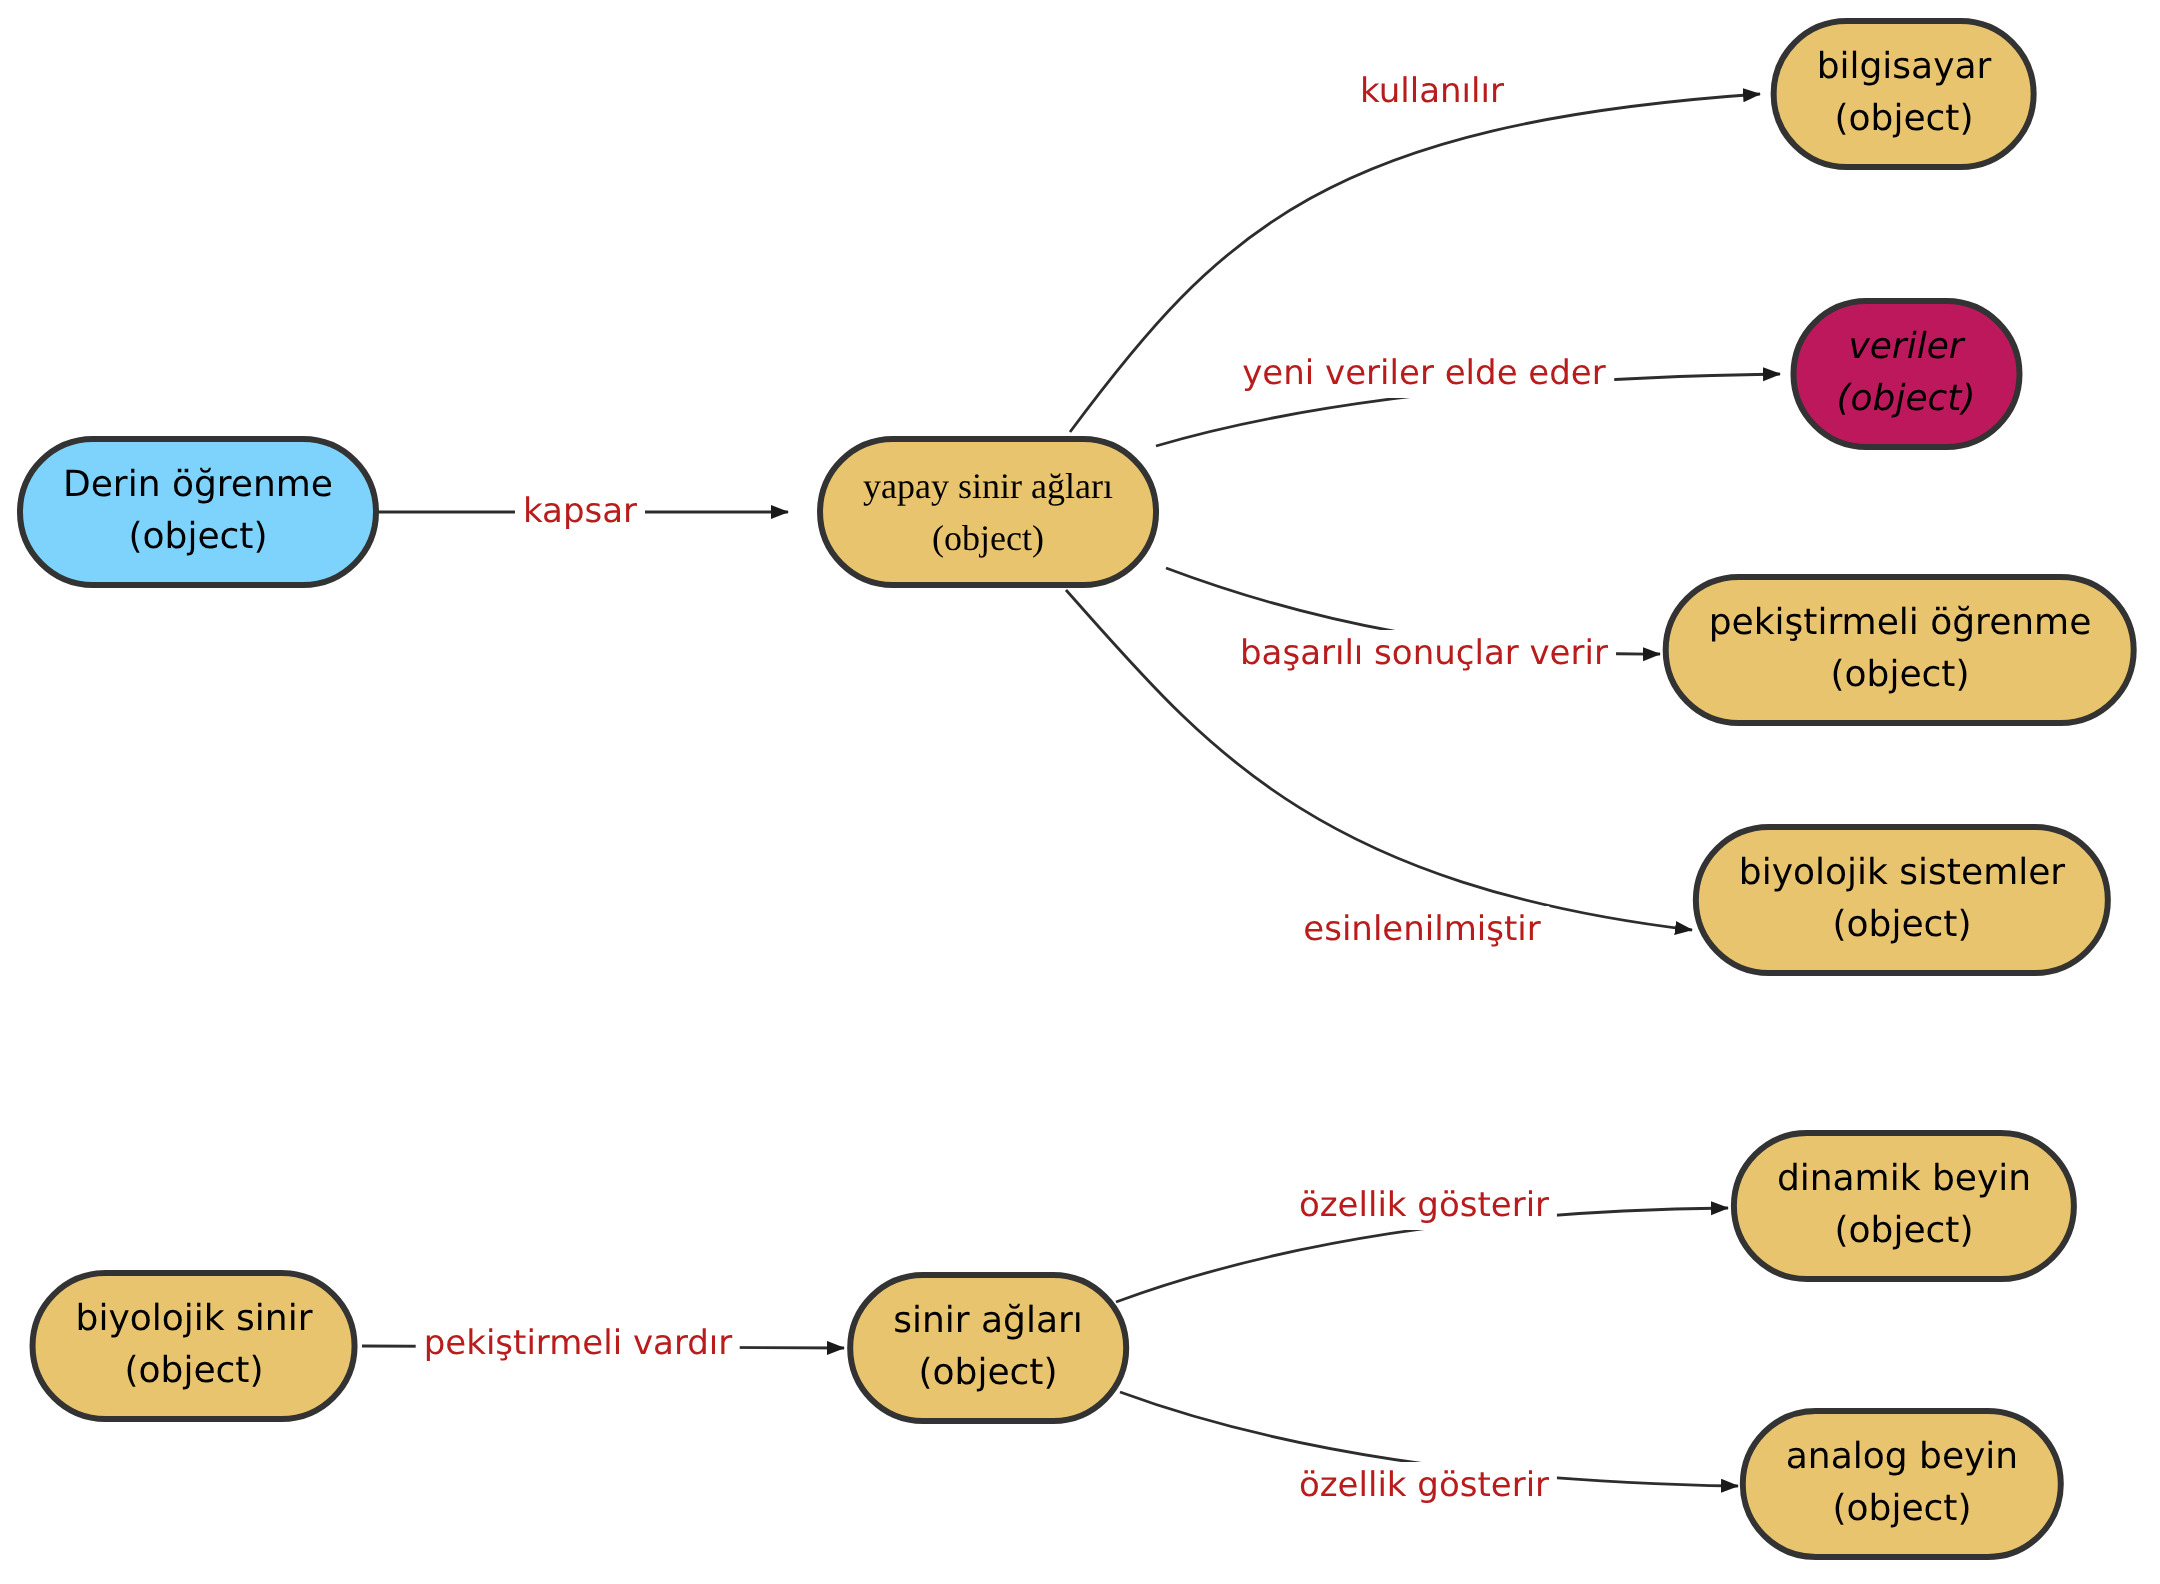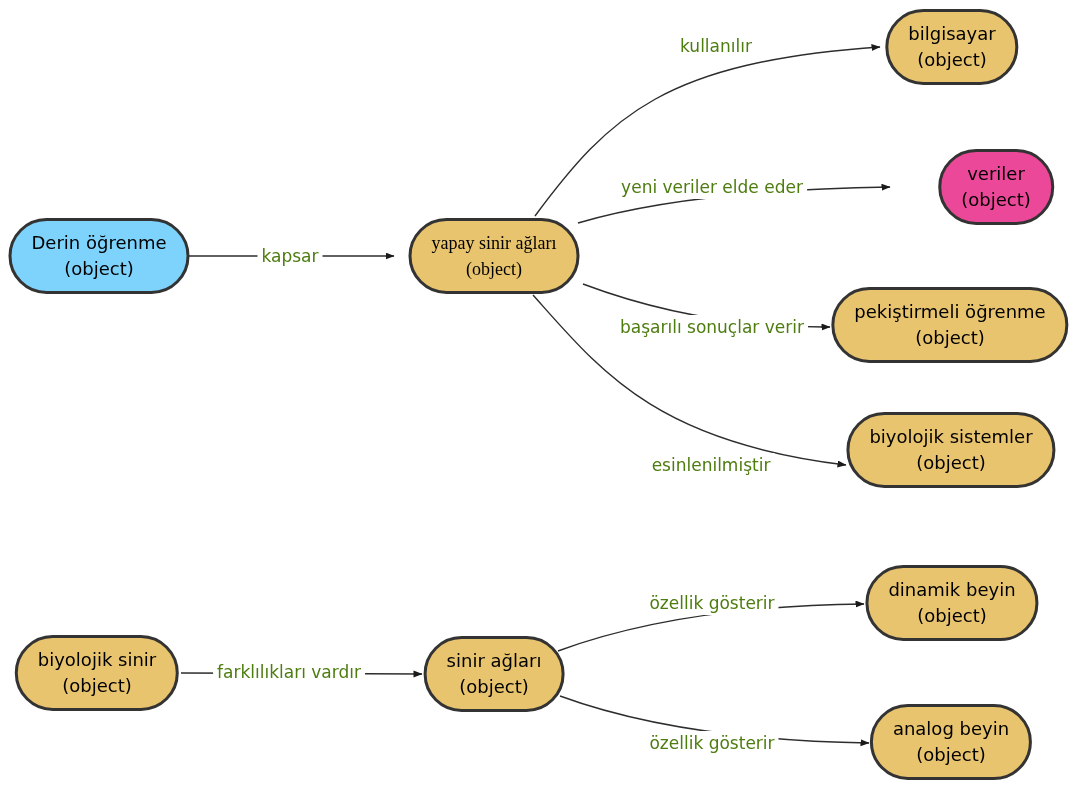--- a/index.html
+++ b/index.html
@@ -25,21 +25,21 @@
     line-height:26px;
     z-index:3;
   }
   .edge-label{
     position:absolute;
     transform:translate(-50%,-50%);
     background:#ffffff;
     padding:2px 4px;
     font-size:17px;
     line-height:20px;
-    color:#4d7c0f;
+    color:#b91c1c;
     white-space:nowrap;
     z-index:2;
   }
 </style>
 </head>
 <body>
 
 <div class="canvas">
 
   <svg class="edges-svg" width="1080" height="792" viewBox="0 0 1080 792">
@@ -58,37 +58,37 @@
       <path d="M 558 651 Q 680 606 864 604" marker-end="url(#arrow)"></path>
       <path d="M 560 696 Q 680 740 869 743" marker-end="url(#arrow)"></path>
     </g>
   </svg>
 
   <div class="edge-label" style="left:290px;top:256px;">kapsar</div>
   <div class="edge-label" style="left:716px;top:46px;">kullanılır</div>
   <div class="edge-label" style="left:712px;top:187px;">yeni veriler elde eder</div>
   <div class="edge-label" style="left:712px;top:327px;">başarılı sonuçlar verir</div>
   <div class="edge-label" style="left:711px;top:465px;">esinlenilmiştir</div>
-  <div class="edge-label" style="left:289px;top:672px;">farklılıkları vardır</div>
+  <div class="edge-label" style="left:289px;top:672px;">pekiştirmeli vardır</div>
   <div class="edge-label" style="left:712px;top:603px;">özellik gösterir</div>
   <div class="edge-label" style="left:712px;top:743px;">özellik gösterir</div>
 
   <div class="node" style="left: 99px; top: 256px; background: #7dd3fc; border-color: rgb(51, 51, 51);">
     <div>Derin öğrenme</div>
     <div>(object)</div>
   </div>
   <div class="node" style="left: 494px; top: 256px; background: rgb(233, 196, 111); border-color: rgb(51, 51, 51); font-family: Liberation Serif, serif;">
     <div>yapay sinir ağları</div>
     <div>(object)</div>
   </div>
   <div class="node" style="left: 952px; top: 47px; background: rgb(233, 196, 111); border-color: rgb(51, 51, 51);">
     <div>bilgisayar</div>
     <div>(object)</div>
   </div>
-  <div class="node" style="left: 996px; top: 187px; background: #ec4899; border-color: rgb(51, 51, 51);">
+  <div class="node" style="left: 953px; top: 187px; background: #be185d; border-color: rgb(51, 51, 51); font-style: italic;">
     <div>veriler</div>
     <div>(object)</div>
   </div>
   <div class="node" style="left: 950px; top: 325px; background: rgb(233, 196, 111); border-color: rgb(51, 51, 51);">
     <div>pekiştirmeli öğrenme</div>
     <div>(object)</div>
   </div>
   <div class="node" style="left: 951px; top: 450px; background: rgb(233, 196, 111); border-color: rgb(51, 51, 51);">
     <div>biyolojik sistemler</div>
     <div>(object)</div>

